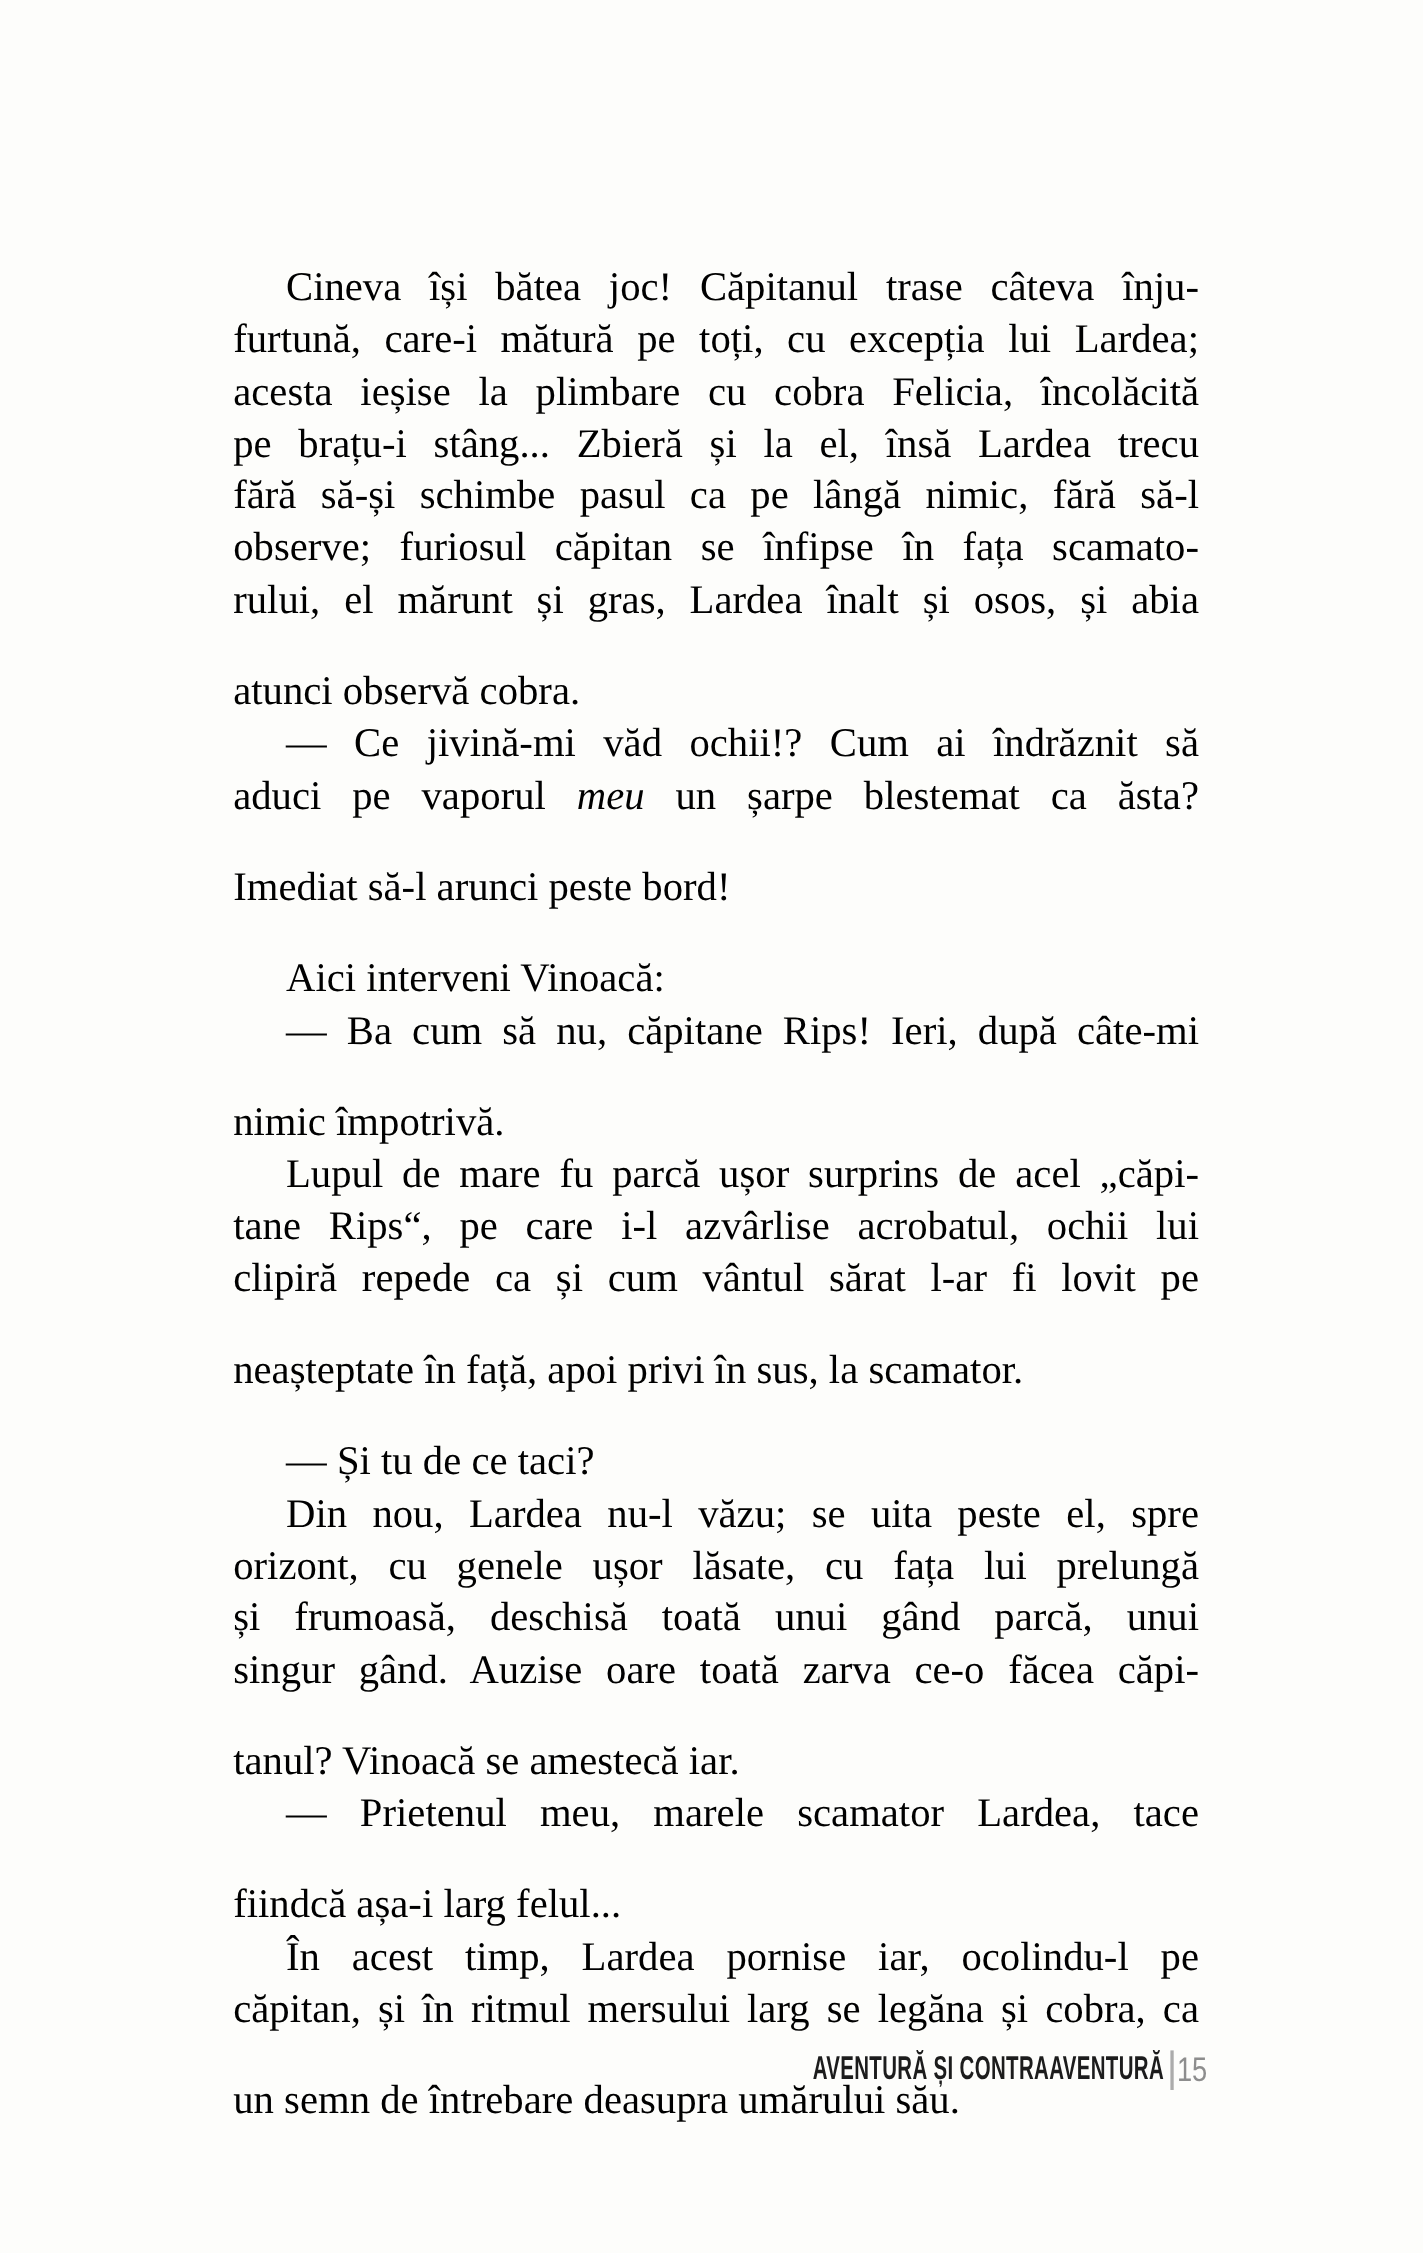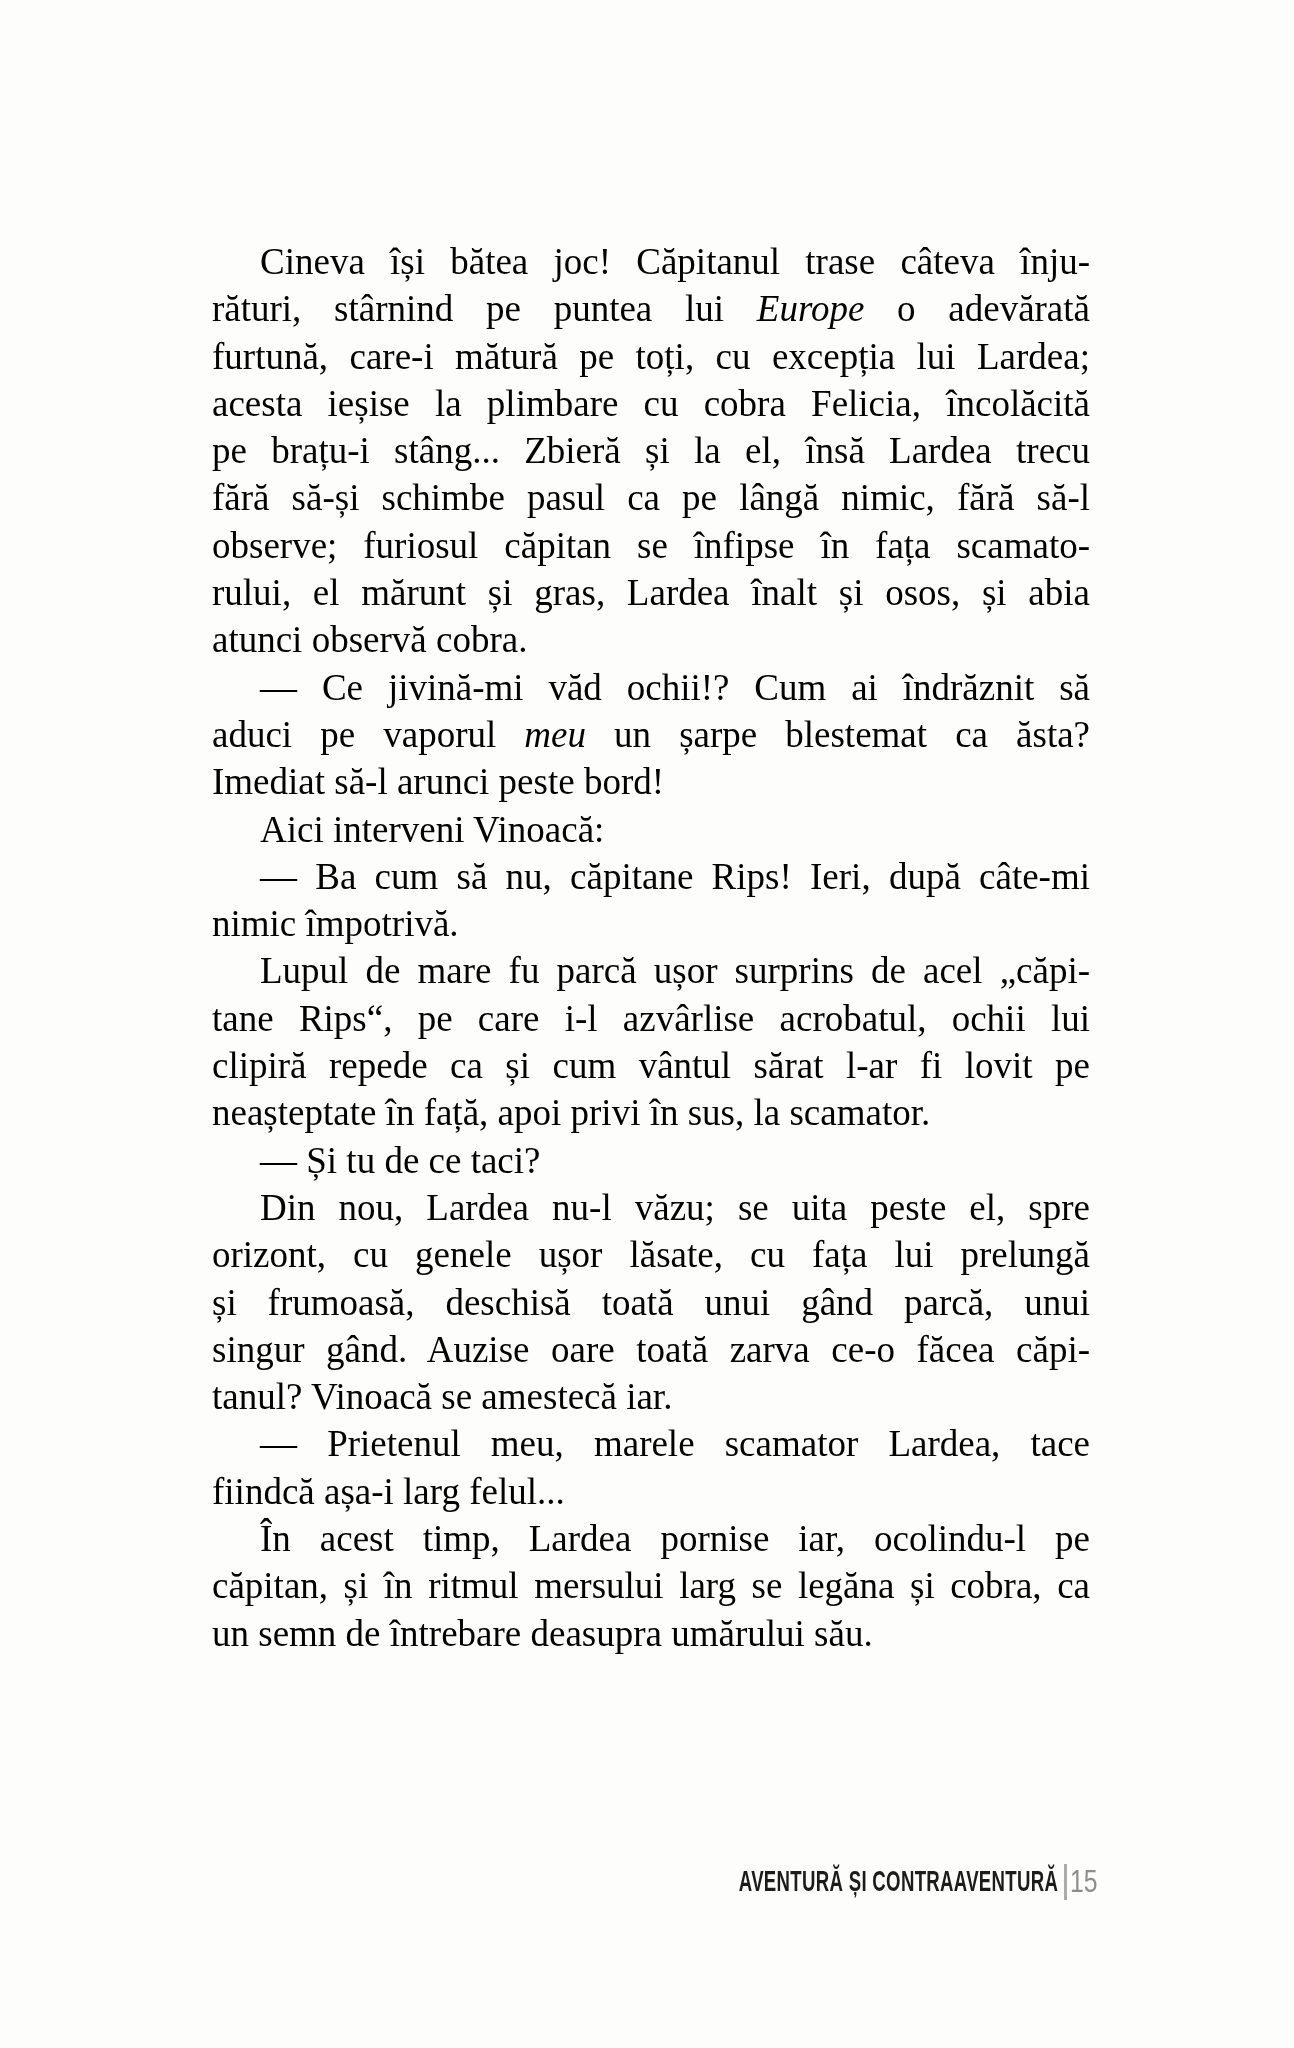--- a/index.html
+++ b/index.html
@@ -34,20 +34,21 @@
     text-align-last: justify;
     white-space: normal;
     overflow: visible;
   }
   .line.indent {
     text-indent: 48px;
   }
   .line.end {
     text-align: center;
     text-align-last: left;
+    margin-top: 36px;
   }
   .it {
     font-style: italic;
   }
   .footer {
     position: absolute;
     top: 1862px;
     left: 0;
     width: 1097px;
     height: 44px;
@@ -88,21 +89,20 @@
     transform-origin: 100% 50%;
   }
 </style>
 </head>
 <body>
 
 <div class="page">
 
   <div class="text-block">
       <div class="line indent"><span>Cineva își bătea joc! Căpitanul trase câteva înju-</span></div>
-      <div class="line"><span>rături, stârnind pe puntea lui </span><span class="it">Europe</span><span> o adevărată</span></div>
       <div class="line"><span>furtună, care-i mătură pe toți, cu excepția lui Lardea;</span></div>
       <div class="line"><span>acesta ieșise la plimbare cu cobra Felicia, încolăcită</span></div>
       <div class="line"><span>pe brațu-i stâng... Zbieră și la el, însă Lardea trecu</span></div>
       <div class="line"><span>fără să-și schimbe pasul ca pe lângă nimic, fără să-l</span></div>
       <div class="line"><span>observe; furiosul căpitan se înfipse în fața scamato-</span></div>
       <div class="line"><span>rului, el mărunt și gras, Lardea înalt și osos, și abia</span></div>
       <div class="line end"><span>atunci observă cobra.</span></div>
       <div class="line indent"><span>— Ce jivină-mi văd ochii!? Cum ai îndrăznit să</span></div>
       <div class="line"><span>aduci pe vaporul </span><span class="it">meu</span><span> un șarpe blestemat ca ăsta?</span></div>
       <div class="line end"><span>Imediat să-l arunci peste bord!</span></div>

